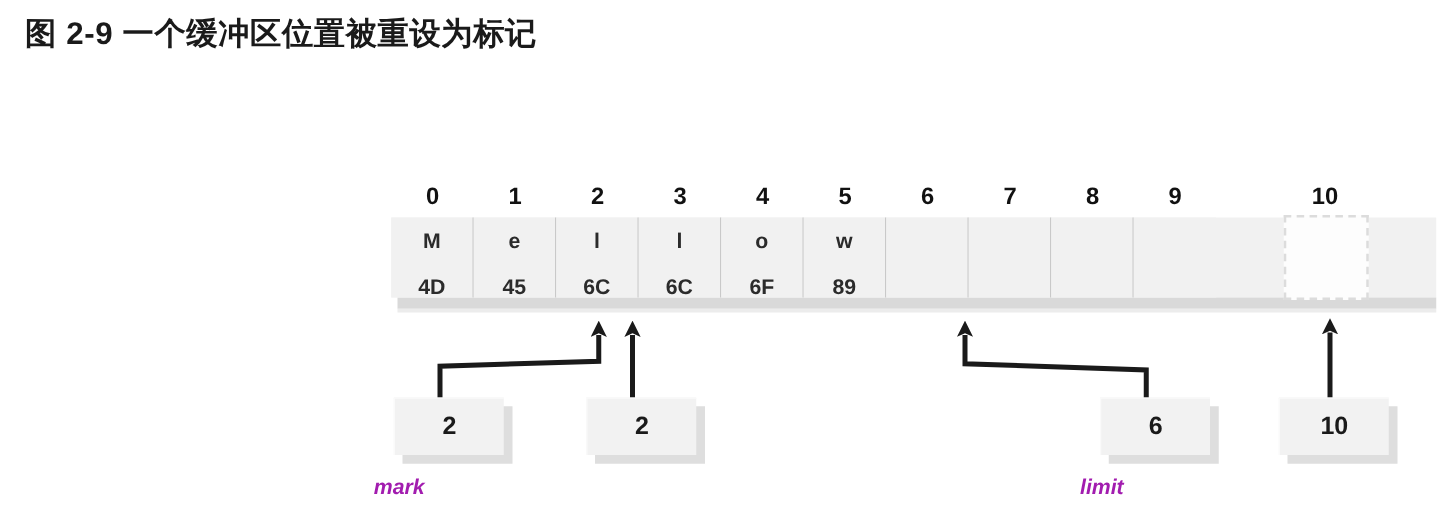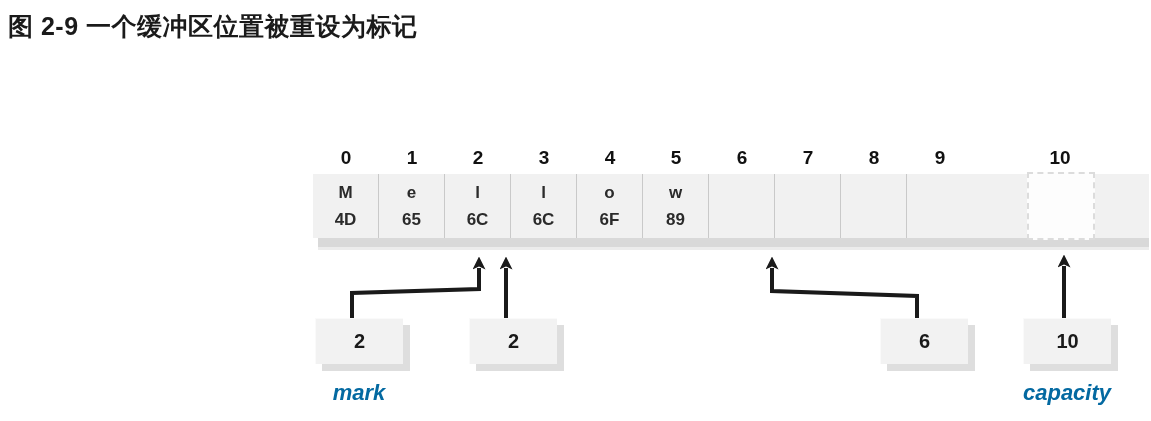--- a/index.html
+++ b/index.html
@@ -11,21 +11,21 @@
     width: 1151px;
     height: 421px;
     position: relative;
     font-family: "Liberation Sans", sans-serif;
     overflow: hidden;
   }
 
   
   #figure-caption {
     position: absolute;
-    left: 8px;
+    left: 20px;
     top: 10px;
     font-size: 25px;
     font-weight: bold;
     color: #1a1a1a;
     letter-spacing: 0.5px;
     white-space: nowrap;
   }
 
   
   #buffer-diagram {
@@ -96,21 +96,21 @@
   .cell .cell-char,
   .cell .cell-hex {
     display: block;
     text-align: center;
     font-size: 17px;
     font-weight: bold;
     color: #2b2b2b;
     line-height: 19px;
   }
   .cell .cell-char { margin-top: 9px; }
-  .cell .cell-hex  { margin-top: 8px; }
+  .cell .cell-hex  { margin-top: 18px; }
 
   
   #cell-10 {
     position: absolute;
     left: 1027px;
     top: 172px;
     width: 68px;
     height: 68px;
     box-sizing: border-box;
     border: 2px dashed #dcdcdc;
@@ -154,25 +154,25 @@
   .callout .box-value {
     font-size: 20px;
     font-weight: bold;
     color: #1a1a1a;
   }
   .callout .box-caption {
     position: absolute;
     top: 62px;
     left: -16px;
     width: 120px;
-    text-align: center;
-    font-size: 22px;
+    text-align: left;
+    font-size: 17px;
     font-style: italic;
     font-weight: bold;
-    color: #0369a1;
+    color: #a21caf;
   }
 </style>
 </head>
 <body>
 
 <div id="figure-caption">图 2-9 一个缓冲区位置被重设为标记</div>
 
 <div id="buffer-diagram">
 
   <div class="index-label" style="left:313px;">0</div>
@@ -191,21 +191,21 @@
   <div id="buffer-bar-cap"></div>
   <div id="buffer-bar-shadow"></div>
   <div id="buffer-bar-shadow-2"></div>
 
   <div class="cell" style="left:313px;">
     <span class="cell-char">M</span>
     <span class="cell-hex">4D</span>
   </div>
   <div class="cell" style="left:379px;">
     <span class="cell-char">e</span>
-    <span class="cell-hex">65</span>
+    <span class="cell-hex">45</span>
   </div>
   <div class="cell" style="left:445px;">
     <span class="cell-char">l</span>
     <span class="cell-hex">6C</span>
   </div>
   <div class="cell" style="left:511px;">
     <span class="cell-char">l</span>
     <span class="cell-hex">6C</span>
   </div>
   <div class="cell" style="left:577px;">
@@ -267,23 +267,23 @@
     <div class="box-face">
       <span class="box-value">2</span>
     </div>
   </div>
 
   <div class="callout" style="left:880px; top:318px;">
     <div class="box-shadow-layer"></div>
     <div class="box-face">
       <span class="box-value">6</span>
     </div>
+    <div class="box-caption">limit</div>
   </div>
 
   <div class="callout" style="left:1023px; top:318px;">
     <div class="box-shadow-layer"></div>
     <div class="box-face">
       <span class="box-value">10</span>
     </div>
-    <div class="box-caption">capacity</div>
   </div>
 
 </div>
 
 </body></html>

